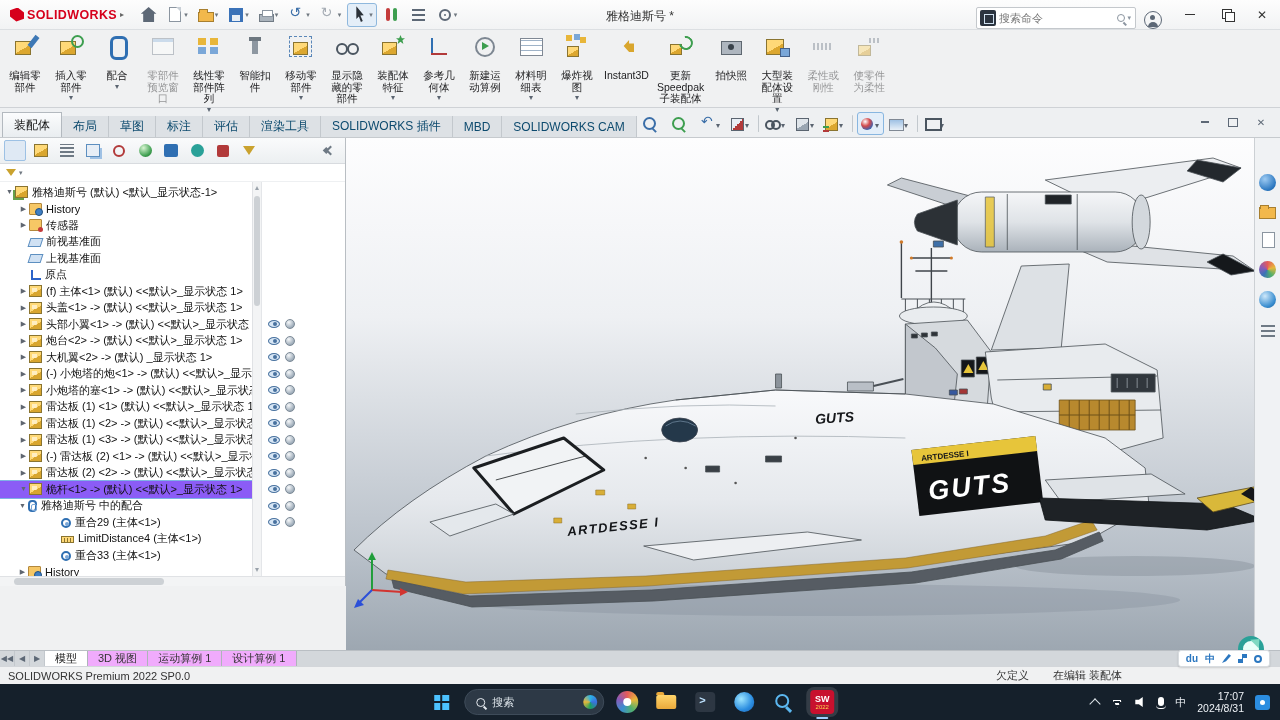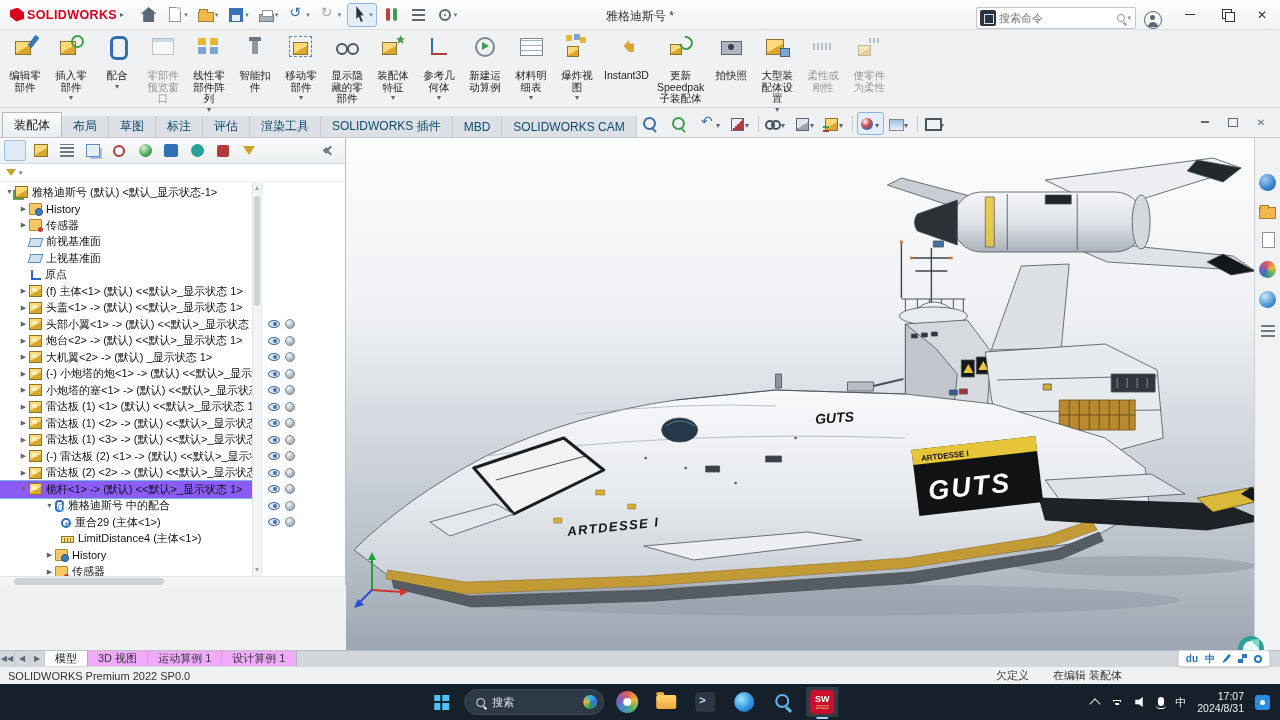--- a/index.html
+++ b/index.html
@@ -144,21 +144,21 @@
 .pt-tol span{background:#b23a3a;border-radius:2px;width:12px;height:12px}
 .pt-funnel span{width:0;height:0;border-left:6px solid transparent;border-right:6px solid transparent;border-top:9px solid #caa22e}
 .pt-coll span{width:7px;height:7px;border-left:2px solid #6f7a85;border-bottom:2px solid #6f7a85;transform:rotate(45deg);box-shadow:-3px 3px 0 -1px #6f7a85}
 .ptsp{flex:1}
 .filterrow{height:18px;display:flex;align-items:center;gap:3px;padding:0 6px;border-bottom:1px solid #eef0f2;flex:none}
 .funnel{width:0;height:0;border-left:5px solid transparent;border-right:5px solid transparent;border-top:7px solid #caa22e}
 .fcar{font-size:7px;color:#707880}
 .treewrap{flex:1;display:flex;overflow:hidden}
 .tree{width:252px;overflow:hidden;padding-top:2px;flex:none}
 .tree-row{height:16.5px;display:flex;align-items:center;font-size:11px;white-space:nowrap;padding-left:4px;color:#111;overflow:hidden}
-.tree .lv1{padding-left:18px}.tree .lv2{padding-left:44px}.tree .lv3{padding-left:50px}
+.tree .lv1{padding-left:18px}.tree .lv2{padding-left:17px}.tree .lv3{padding-left:50px}
 .tree-row .tw{width:11px;flex:none;font-size:7px;color:#5f6670;text-align:center;line-height:16px}
 .tree-row.arr .tw::before{content:"▶"}
 .tree-row.open .tw::before{content:"▼"}
 .tree-row.sel{background:#8b5cf6;outline:1px solid #7fb2e5}
 .ti{width:13px;height:12px;margin-right:4px;flex:none;position:relative}
 .ti::before,.ti::after{content:"";position:absolute}
 .ic-asm .ti{background:linear-gradient(150deg,#ffd978 0 55%,#d9a62f 55%);border:1px solid #8a7430;box-shadow:-3px 3px 0 -1px #68a04a}
 .ic-hist .ti,.ic-sens .ti,.ic-ann .ti{background:#f6c765;border:1px solid #b3883c;border-radius:1px}
 .ic-hist .ti::after{right:-2px;bottom:-2px;width:6px;height:6px;border-radius:50%;background:#3f7fc4;border:1px solid #23507f}
 .ic-sens .ti::after{right:-2px;bottom:-2px;width:5px;height:5px;border-radius:50%;background:#c43b3b}
@@ -211,21 +211,21 @@
 .dtab.active{background:#fff;color:#111}
 #statusbar{position:absolute;left:0;right:0;top:666px;height:18px;background:#f0f1f2;border-top:1px solid #d3d6da;display:flex;align-items:center;padding:0 8px;font-size:11px;color:#333;z-index:25}
 .sright{margin-left:auto;display:flex;align-items:center;gap:24px;margin-right:150px}
 #imebar{position:absolute;right:10px;top:650px;height:17px;background:#fff;border:1px solid #d8dce0;border-radius:3px;display:flex;align-items:center;gap:7px;padding:0 7px;z-index:41;box-shadow:0 1px 2px rgba(0,0,0,.15)}
 #imebar .itx{color:#2b77c0;font-weight:bold;font-size:10px}
 .ime-pen{width:9px;height:9px;background:#2b77c0;clip-path:polygon(0 100%,25% 60%,75% 0,100% 20%,45% 80%)}
 .ime-grid{width:9px;height:9px;background:conic-gradient(#2b77c0 0 25%,#fff 0 50%,#2b77c0 0 75%,#fff 0)}
 .ime-dot{width:8px;height:8px;border:2px solid #2b77c0;border-radius:50%}
 #taskbar{position:absolute;left:0;right:0;top:684px;height:36px;background:#15202b;display:flex;align-items:center;color:#fff;z-index:50}
 .tb-center{position:absolute;left:50%;transform:translateX(-52%);display:flex;align-items:center;gap:7px}
-.tbtn{width:32px;height:30px;border-radius:1px;display:flex;align-items:center;justify-content:center;position:relative}
+.tbtn{width:32px;height:30px;border-radius:8px;display:flex;align-items:center;justify-content:center;position:relative}
 .tbtn.on{background:rgba(255,255,255,.13)}
 .tbtn.on::after{content:"";position:absolute;bottom:-2px;left:10px;width:12px;height:2.5px;border-radius:2px;background:#9fd0ff}
 .win{width:15px;height:15px;display:grid;grid-template-columns:1fr 1fr;grid-template-rows:1fr 1fr;gap:2px}
 .win i{background:#4cc2ff}
 .spill{height:26px;border-radius:13px;background:#2d3946;border:1px solid #3e4b59;display:flex;align-items:center;gap:7px;padding:0 6px 0 11px;width:140px}
 .tmag{width:9px;height:9px;border:1.5px solid #e6ebf0;border-radius:50%;position:relative;flex:none}
 .tmag::after{content:"";position:absolute;right:-3px;bottom:-3px;width:4px;height:1.5px;background:#e6ebf0;transform:rotate(45deg)}
 .spill .stx{font-size:11px;color:#dde4ea;flex:1}
 .bingdot{width:14px;height:14px;border-radius:50%;background:conic-gradient(#2bb3e6,#3b6fe0,#19a15f,#e8b63a,#2bb3e6);flex:none}
 .ic-weather{width:22px;height:22px;border-radius:50%;background:conic-gradient(#e45b5b,#e8b63a,#53b06a,#3a8ed0,#8a5bb8,#e45b5b);position:relative}
@@ -662,20 +662,25 @@
         <div class="tree-row lv3 ic-mate">
           <span class="tw"></span>
           <span class="ti"></span>
           <span class="tlabel">重合29 (主体&lt;1&gt;)</span>
         </div>
         <div class="tree-row lv3 ic-dist">
           <span class="tw"></span>
           <span class="ti"></span>
           <span class="tlabel">LimitDistance4 (主体&lt;1&gt;)</span>
         </div>
+        <div class="tree-row lv3 ic-mate">
+          <span class="tw"></span>
+          <span class="ti"></span>
+          <span class="tlabel">重合33 (主体&lt;1&gt;)</span>
+        </div>
         <div class="tree-row lv2 arr ic-hist">
           <span class="tw"></span>
           <span class="ti"></span>
           <span class="tlabel">History</span>
         </div>
         <div class="tree-row lv2 arr ic-sens">
           <span class="tw"></span>
           <span class="ti"></span>
           <span class="tlabel">传感器</span>
         </div>

